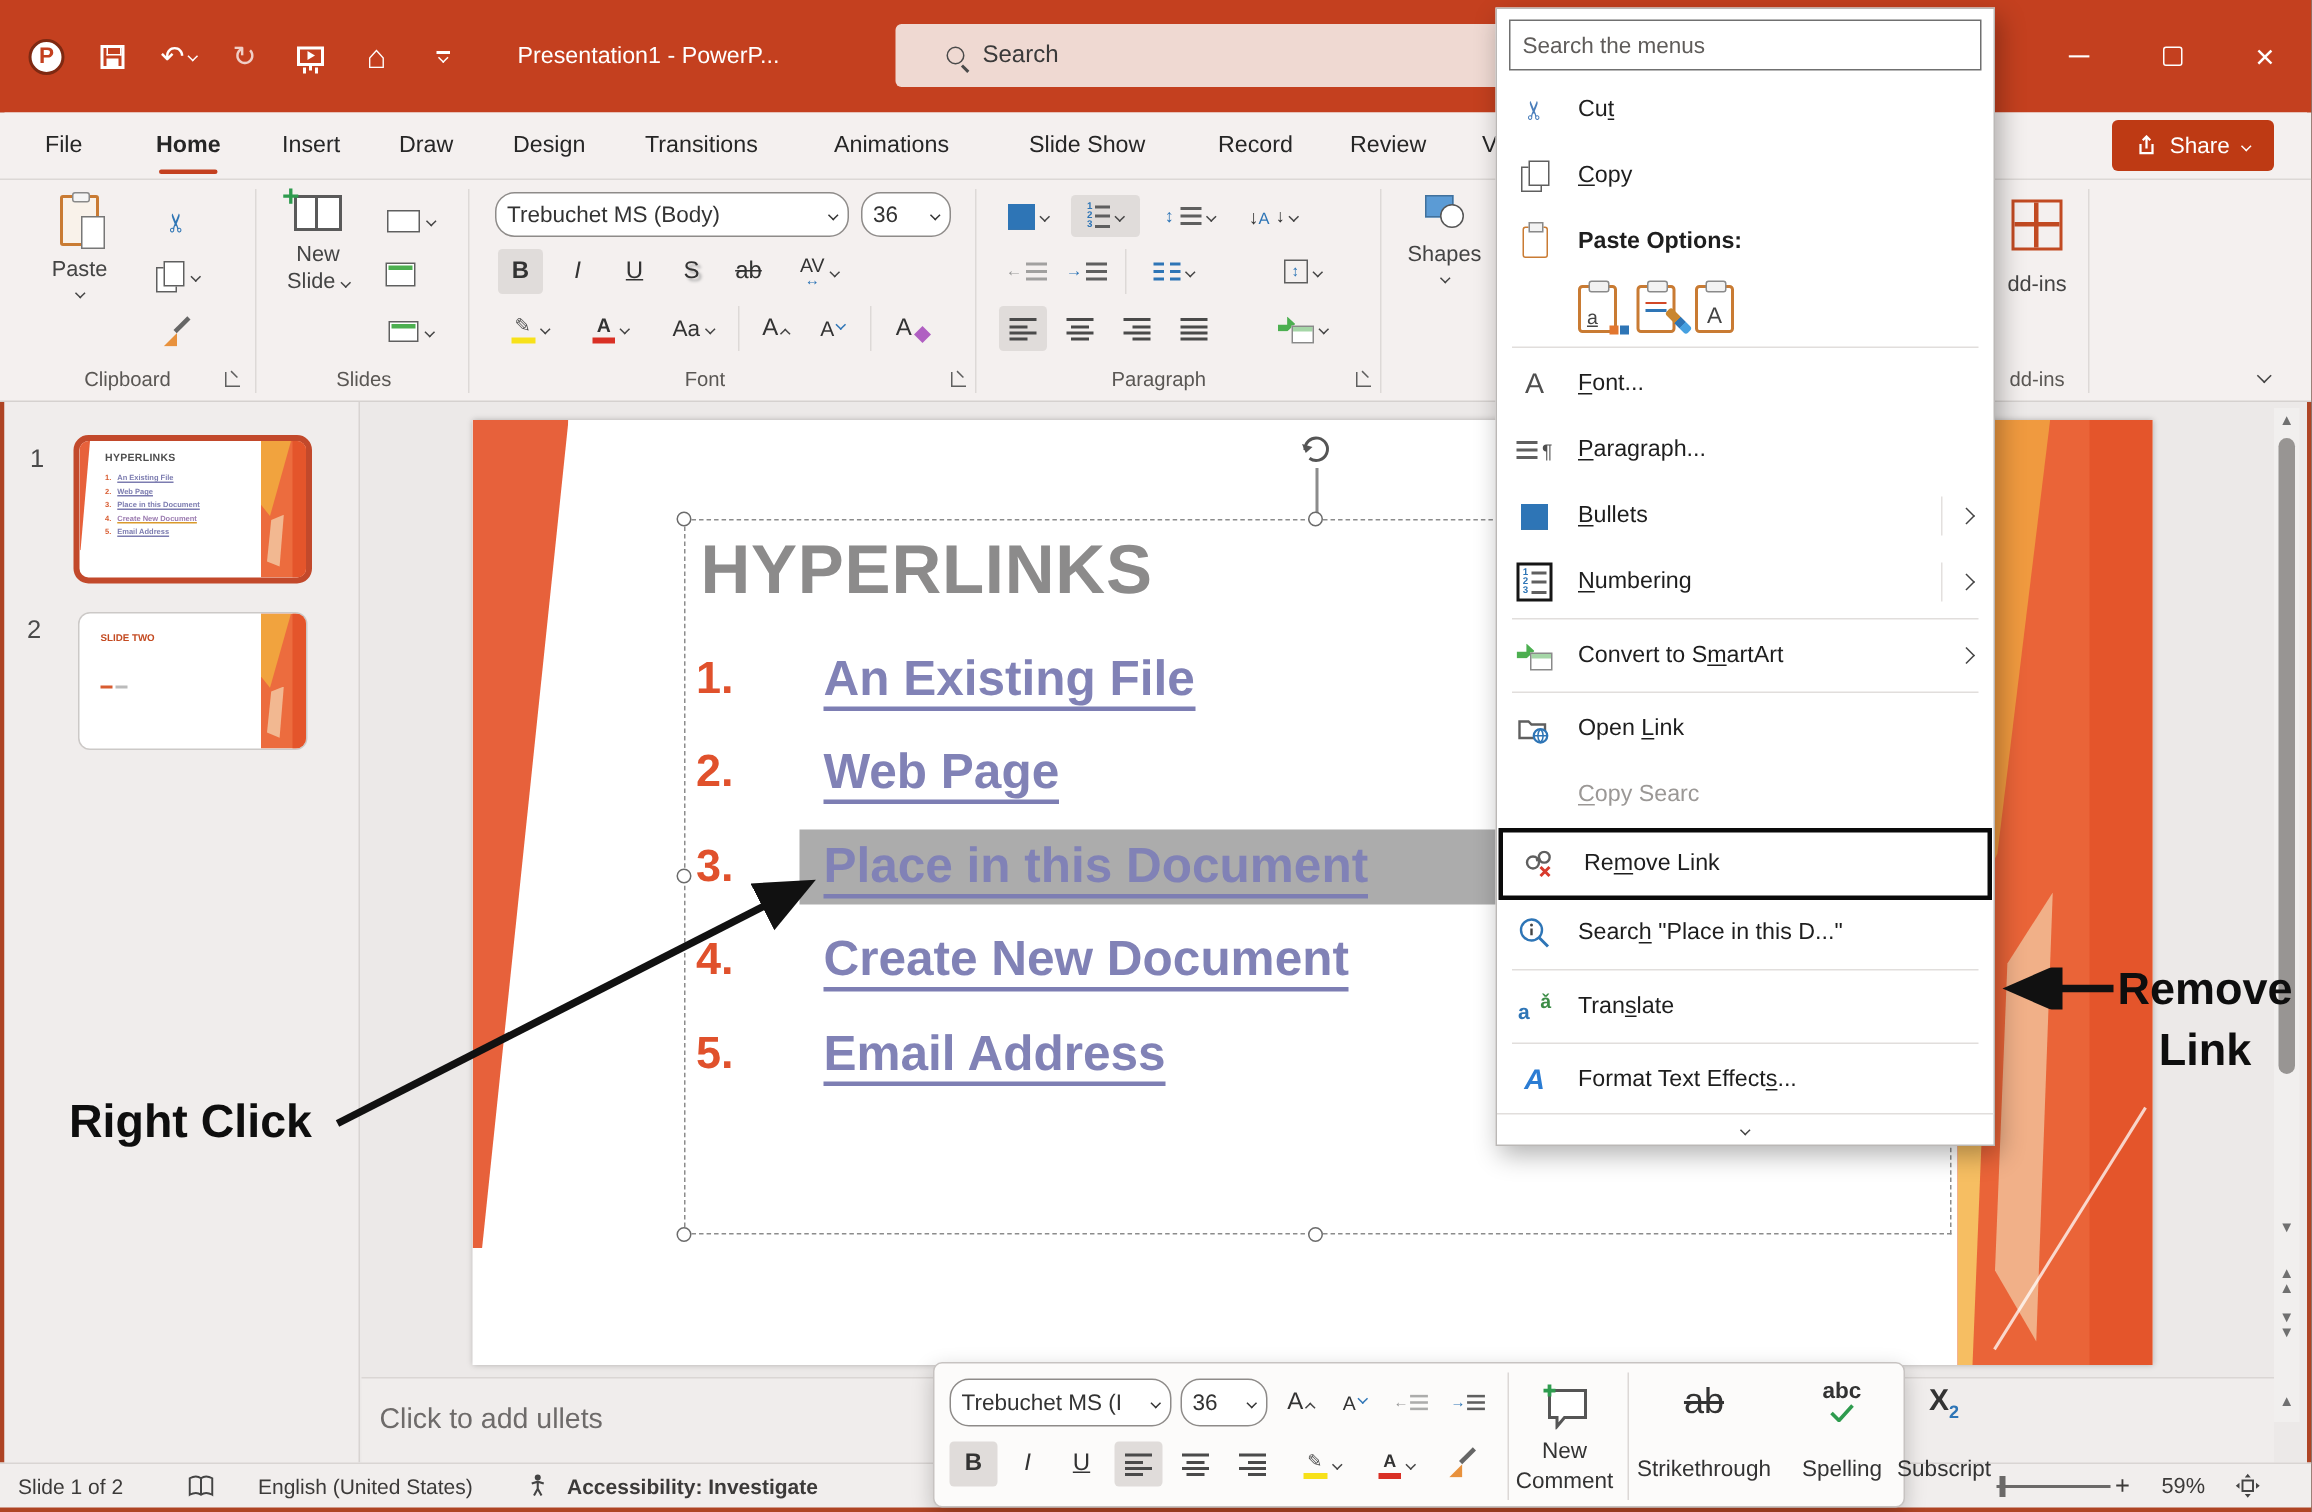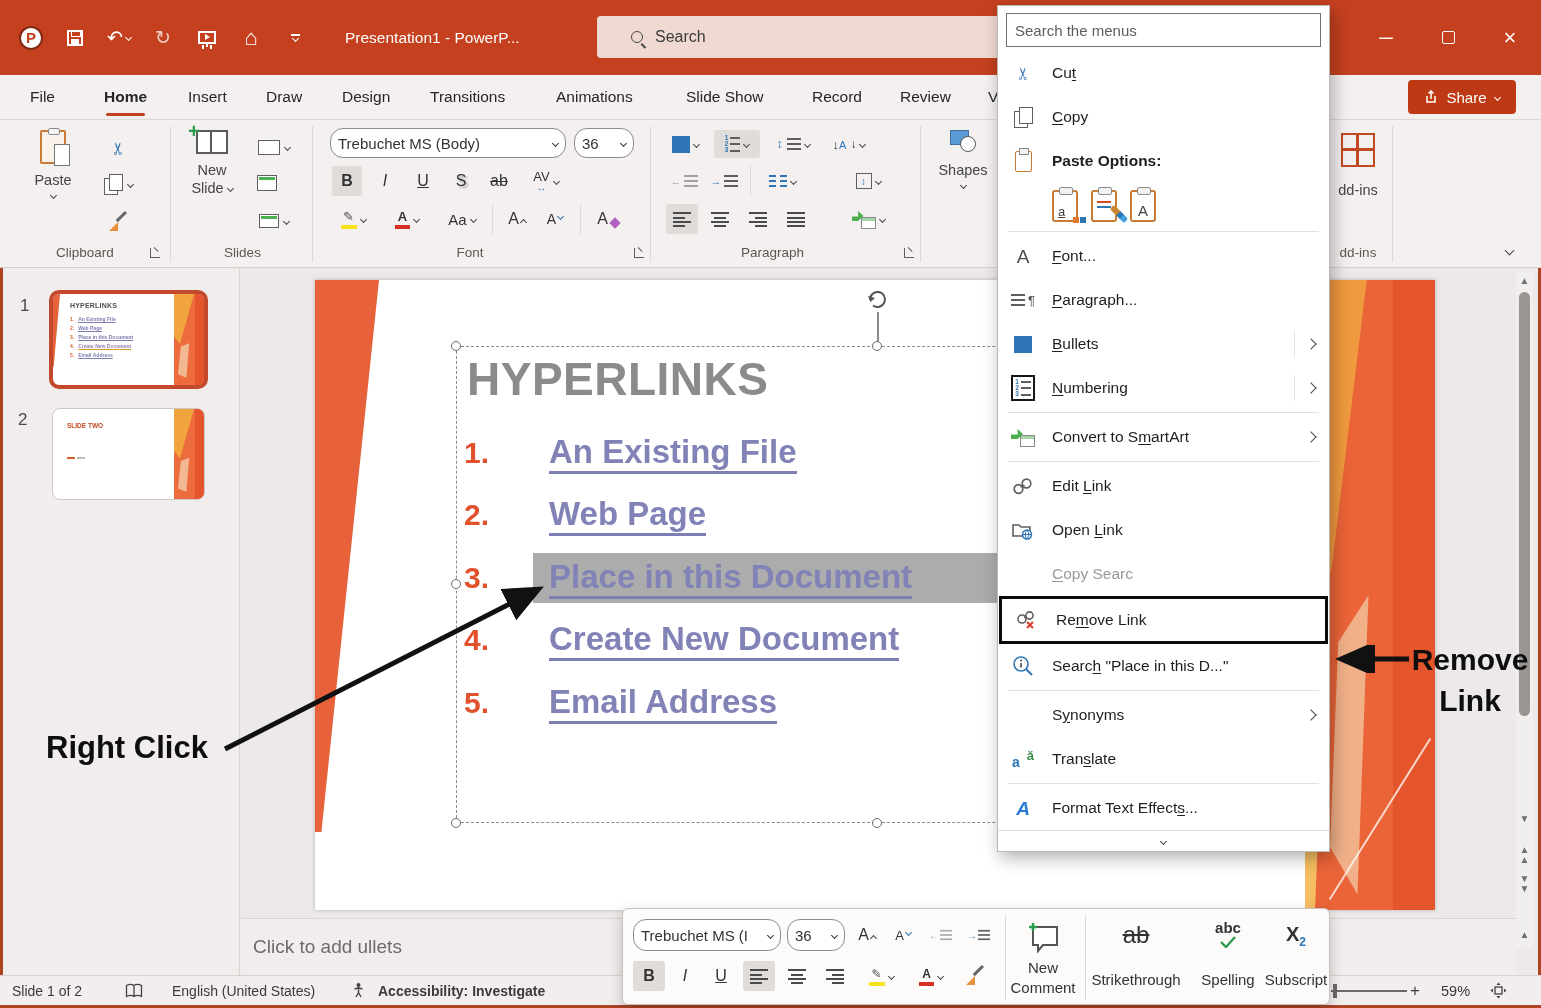--- a/index.html
+++ b/index.html
@@ -145,21 +145,21 @@
   .notesbar { position:absolute; left:241px; top:918px; width:1275px; height:57px; background:#F0EDEC; border-top:1px solid #DAD6D4; display:flex; align-items:center; }
   .notes-text { margin-left:12px; font-size:19px; color:#6E6B6A; }
 
   
   .statusbar { position:absolute; left:0; top:975px; width:1541px; height:30px; background:#F1EEED; border-top:1px solid #D9D5D3; font-size:14px; color:#3C3A39; }
   .sb-item { position:absolute; top:0; height:29px; display:flex; align-items:center; }
   .zoomline { position:absolute; left:1331px; top:14px; width:76px; height:2px; background:#6B6968; }
   .zoomthumb { position:absolute; left:1333px; top:8px; width:4px; height:14px; background:#6B6968; }
 
   
-  .minibar { position:absolute; left:622px; top:908px; width:708px; height:97px; background:#FCFBFA; border:1px solid #C7C3C1; border-radius:6px; box-shadow:0 5px 14px rgba(0,0,0,.22); z-index:90; }
+  .minibar { position:absolute; left:622px; top:908px; width:648px; height:97px; background:#FCFBFA; border:1px solid #C7C3C1; border-radius:6px; box-shadow:0 5px 14px rgba(0,0,0,.22); z-index:90; }
   .mb-sep { position:absolute; top:6px; height:85px; width:1px; background:#DCD8D6; }
   .mb-btn { position:absolute; display:flex; align-items:center; justify-content:center; width:32px; height:30px; font-size:16px; color:#333; }
   .mb-label { position:absolute; font-size:15px; color:#333; text-align:center; }
   .strike-ab { font-size:24px; color:#333; text-decoration:line-through; }
   .abc-check { font-size:15px; font-weight:bold; color:#333; position:relative; }
   .abc-check svg { display:block; margin:0 auto; }
   .xsub { font-size:20px; color:#333; font-weight:bold; }
   .xsub sub { color:#2E75B6; font-size:12px; }
 
   
@@ -743,30 +743,20 @@
           <span class="i-smart"></span>
         </span>
       <span class="mlb"><span>Convert to S</span><u>m</u><span>artArt</span></span>
       <span class="msub">
           <span class="chev"></span>
         </span>
     </div>
     <div class="msep"></div>
     <div class="mrow">
       <span class="mic">
-          <svg width="22" height="17" viewBox="0 0 22 17">
-            <circle cx="6.5" cy="11" r="4.3" stroke="#5f5f5f" stroke-width="1.7" fill="none"></circle>
-            <circle cx="14.5" cy="5.5" r="4.3" stroke="#5f5f5f" stroke-width="1.7" fill="none"></circle>
-            <line x1="8.5" y1="9" x2="12.5" y2="7.2" stroke="#5f5f5f" stroke-width="1.7"></line>
-          </svg>
-        </span>
-      <span class="mlb"><span>Edit </span><u>L</u><span>ink</span></span>
-    </div>
-    <div class="mrow">
-      <span class="mic">
           <svg width="22" height="19" viewBox="0 0 22 19">
             <path d="M1 4 h6 l2 2 h9 v9 h-17 z" stroke="#5f5f5f" stroke-width="1.6" fill="#fff"></path>
             <circle cx="15" cy="13.5" r="4.5" fill="#fff" stroke="#2E75B6" stroke-width="1.5"></circle>
             <path d="M10.5 13.5 h9 M15 9 a6.5 6.5 0 0 1 0 9 M15 9 a6.5 6.5 0 0 0 0 9" stroke="#2E75B6" stroke-width="1" fill="none"></path>
           </svg>
         </span>
       <span class="mlb"><span>Open </span><u>L</u><span>ink</span></span>
     </div>
     <div class="mrow disabled">
       <span class="mic"></span>
@@ -791,27 +781,20 @@
             <circle cx="9" cy="9" r="7" stroke="#2E75B6" stroke-width="1.6" fill="none"></circle>
             <line x1="14" y1="14" x2="20" y2="20" stroke="#2E75B6" stroke-width="2"></line>
             <circle cx="9" cy="5.6" r="1" fill="#444"></circle>
             <line x1="9" y1="8" x2="9" y2="12.5" stroke="#444" stroke-width="1.6"></line>
           </svg>
         </span>
       <span class="mlb"><span>Searc</span><u>h</u><span> "Place in this D..."</span></span>
     </div>
     <div class="msep"></div>
     <div class="mrow">
-      <span class="mic"></span>
-      <span class="mlb"><span>S</span><u>y</u><span>nonyms</span></span>
-      <span class="msub">
-          <span class="chev"></span>
-        </span>
-    </div>
-    <div class="mrow">
       <span class="mic">
           <span class="mi-trans">
             <span class="a1">a</span>
             <span class="a2">ǎ</span>
           </span>
         </span>
       <span class="mlb"><span>Tran</span><u>s</u><span>late</span></span>
     </div>
     <div class="msep"></div>
     <div class="mrow">

